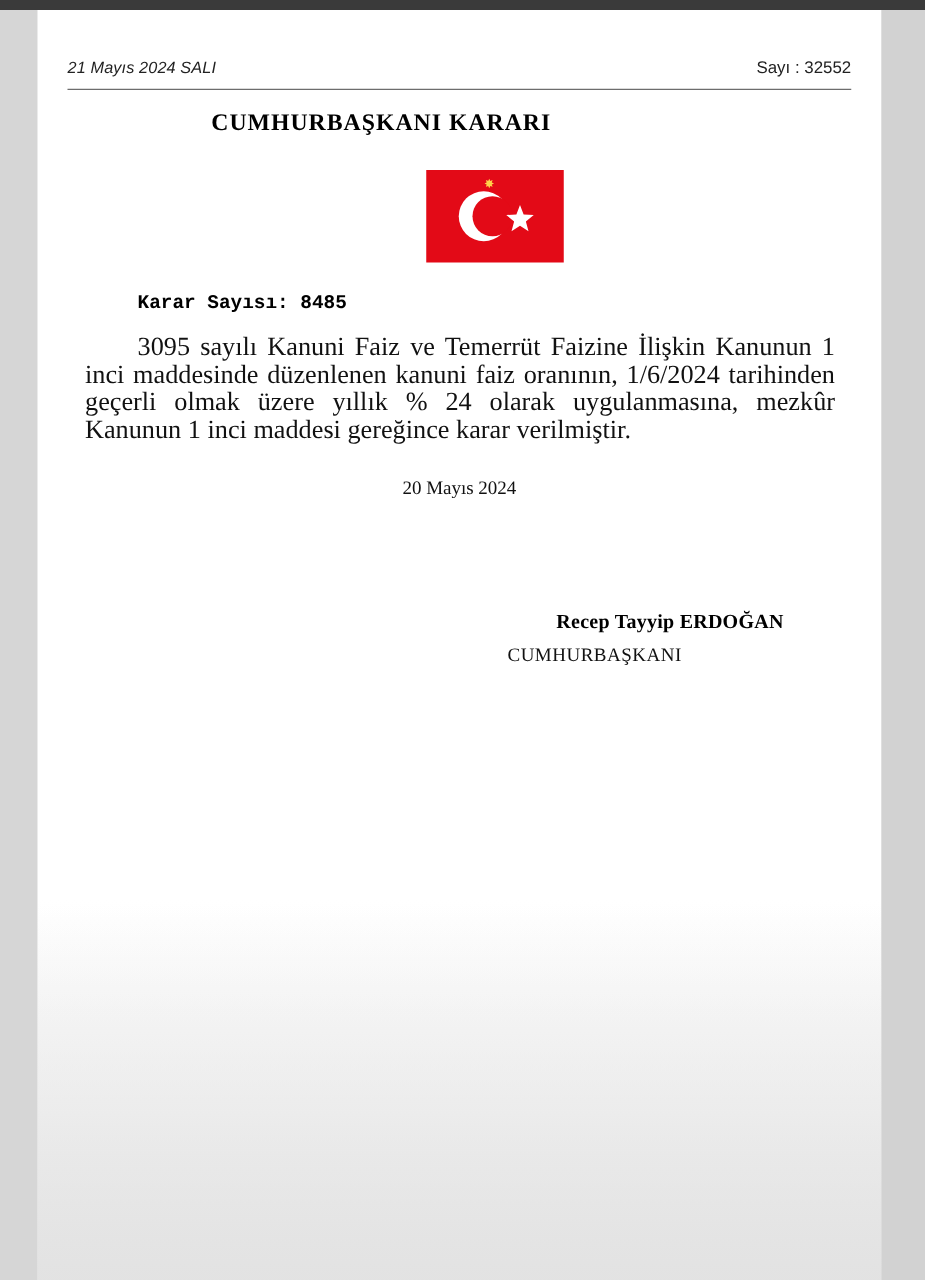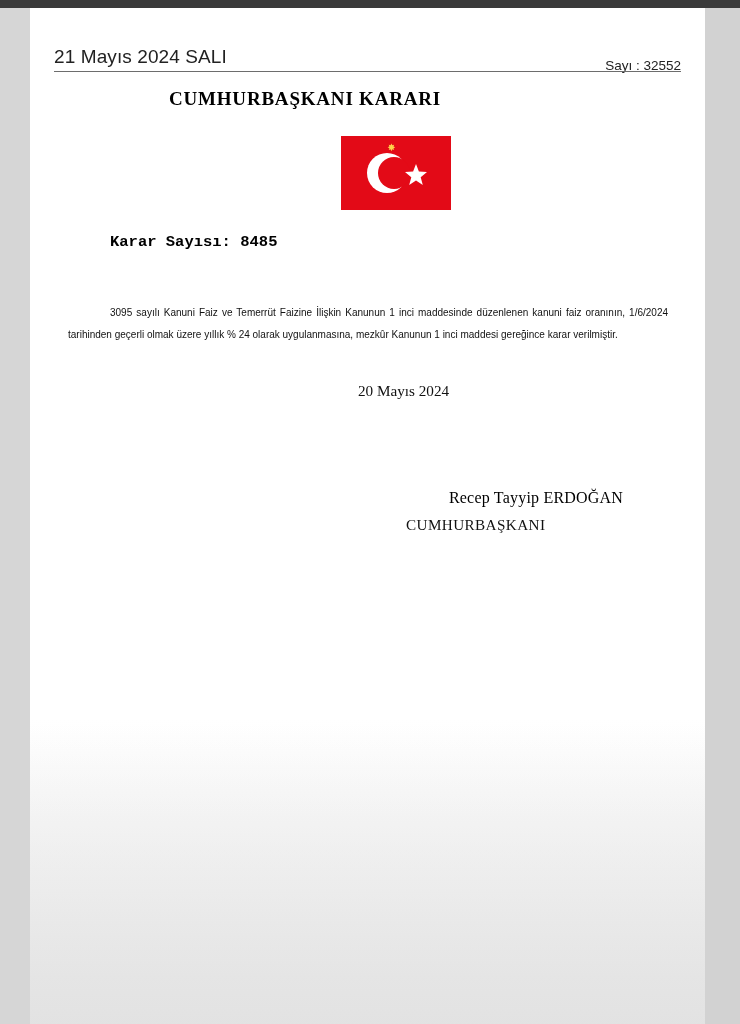--- a/index.html
+++ b/index.html
@@ -51,44 +51,44 @@
     top: 32px;
     left: 24px;
     width: 627px;
     height: 32px;
   }
   .masthead-date {
     position: absolute;
     left: 0;
     top: 6px;
     font-family: "Liberation Sans", sans-serif;
-    font-size: 19px;
+    font-size: 13px;
     color: #222;
     letter-spacing: 0.1px;
+    font-style: italic;
   }
   .masthead-title {
     position: absolute;
     left: 0;
     right: 0;
     top: 0;
     text-align: center;
     font-family: "Liberation Serif", serif;
     font-size: 23px;
     font-weight: bold;
     color: #b01116;
     letter-spacing: 0.3px;
   }
   .masthead-issue {
     position: absolute;
     right: 0;
     top: 6px;
     font-family: "Liberation Sans", sans-serif;
     font-size: 13.5px;
     color: #222;
-    margin-top: 12px;
   }
   .masthead-rule {
     position: absolute;
     top: 63px;
     left: 24px;
     width: 627px;
     height: 1px;
     background: #6d6d6d;
   }
 
@@ -165,51 +165,49 @@
     font-family: Liberation Mono, monospace;
     font-size: 15.5px;
     font-weight: bold;
     color: #000;
   }
   .body-text {
     position: absolute;
     top: 258px;
     left: 38px;
     width: 600px;
-    font-family: Liberation Sans, sans-serif;
-    font-size: 10px;
+    font-family: Liberation Serif, serif;
+    font-size: 21px;
     line-height: 22px;
     color: #111;
     text-align: justify;
     text-indent: 42px;
     hyphens: none;
-    margin-top: 36px;
   }
   .doc-date {
     position: absolute;
     top: 374px;
     left: 0;
     width: 675px;
     text-align: center;
     font-family: "Liberation Serif", serif;
     font-size: 15.2px;
     color: #111;
-    padding-left: 36px;
   }
 
   
   .sig-name {
     position: absolute;
     top: 481px;
     left: 376px;
     width: 260px;
     text-align: center;
     font-family: "Liberation Serif", serif;
     font-size: 16px;
-    font-weight: normal;
+    font-weight: bold;
     color: #000;
     letter-spacing: 0.2px;
   }
   .sig-title {
     position: absolute;
     top: 508px;
     left: 376px;
     width: 260px;
     font-family: "Liberation Serif", serif;
     font-size: 15.2px;

